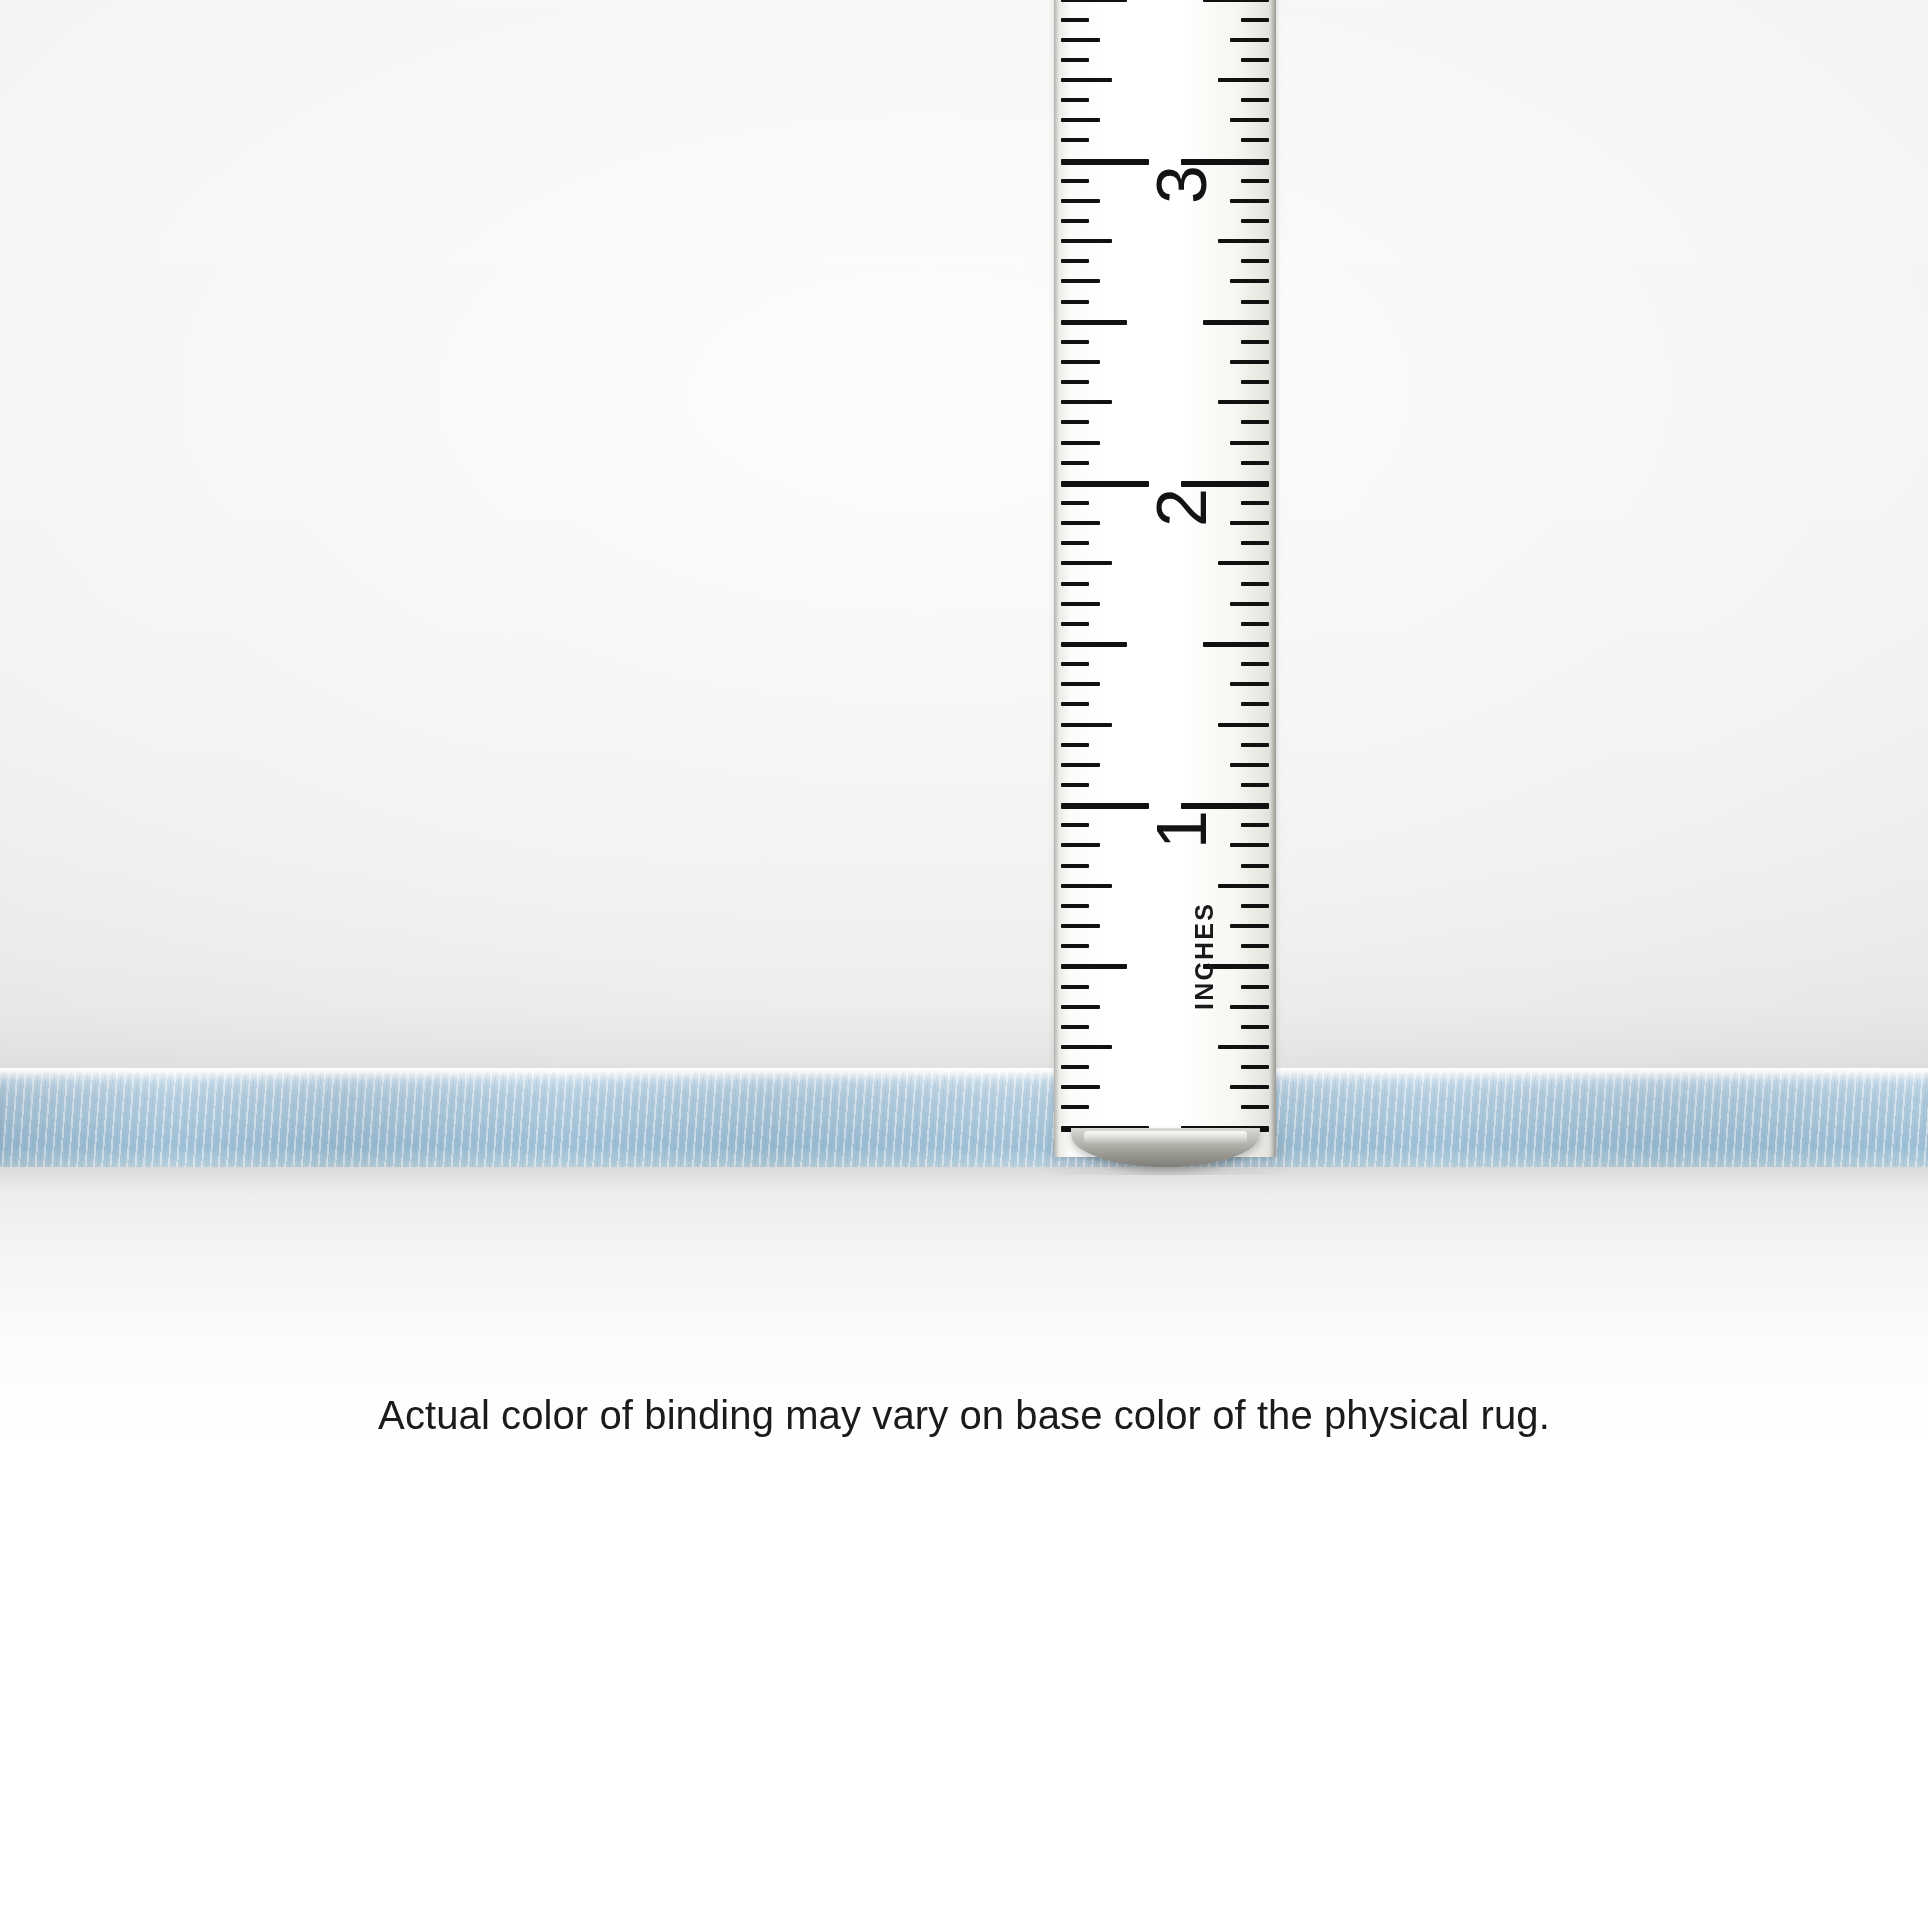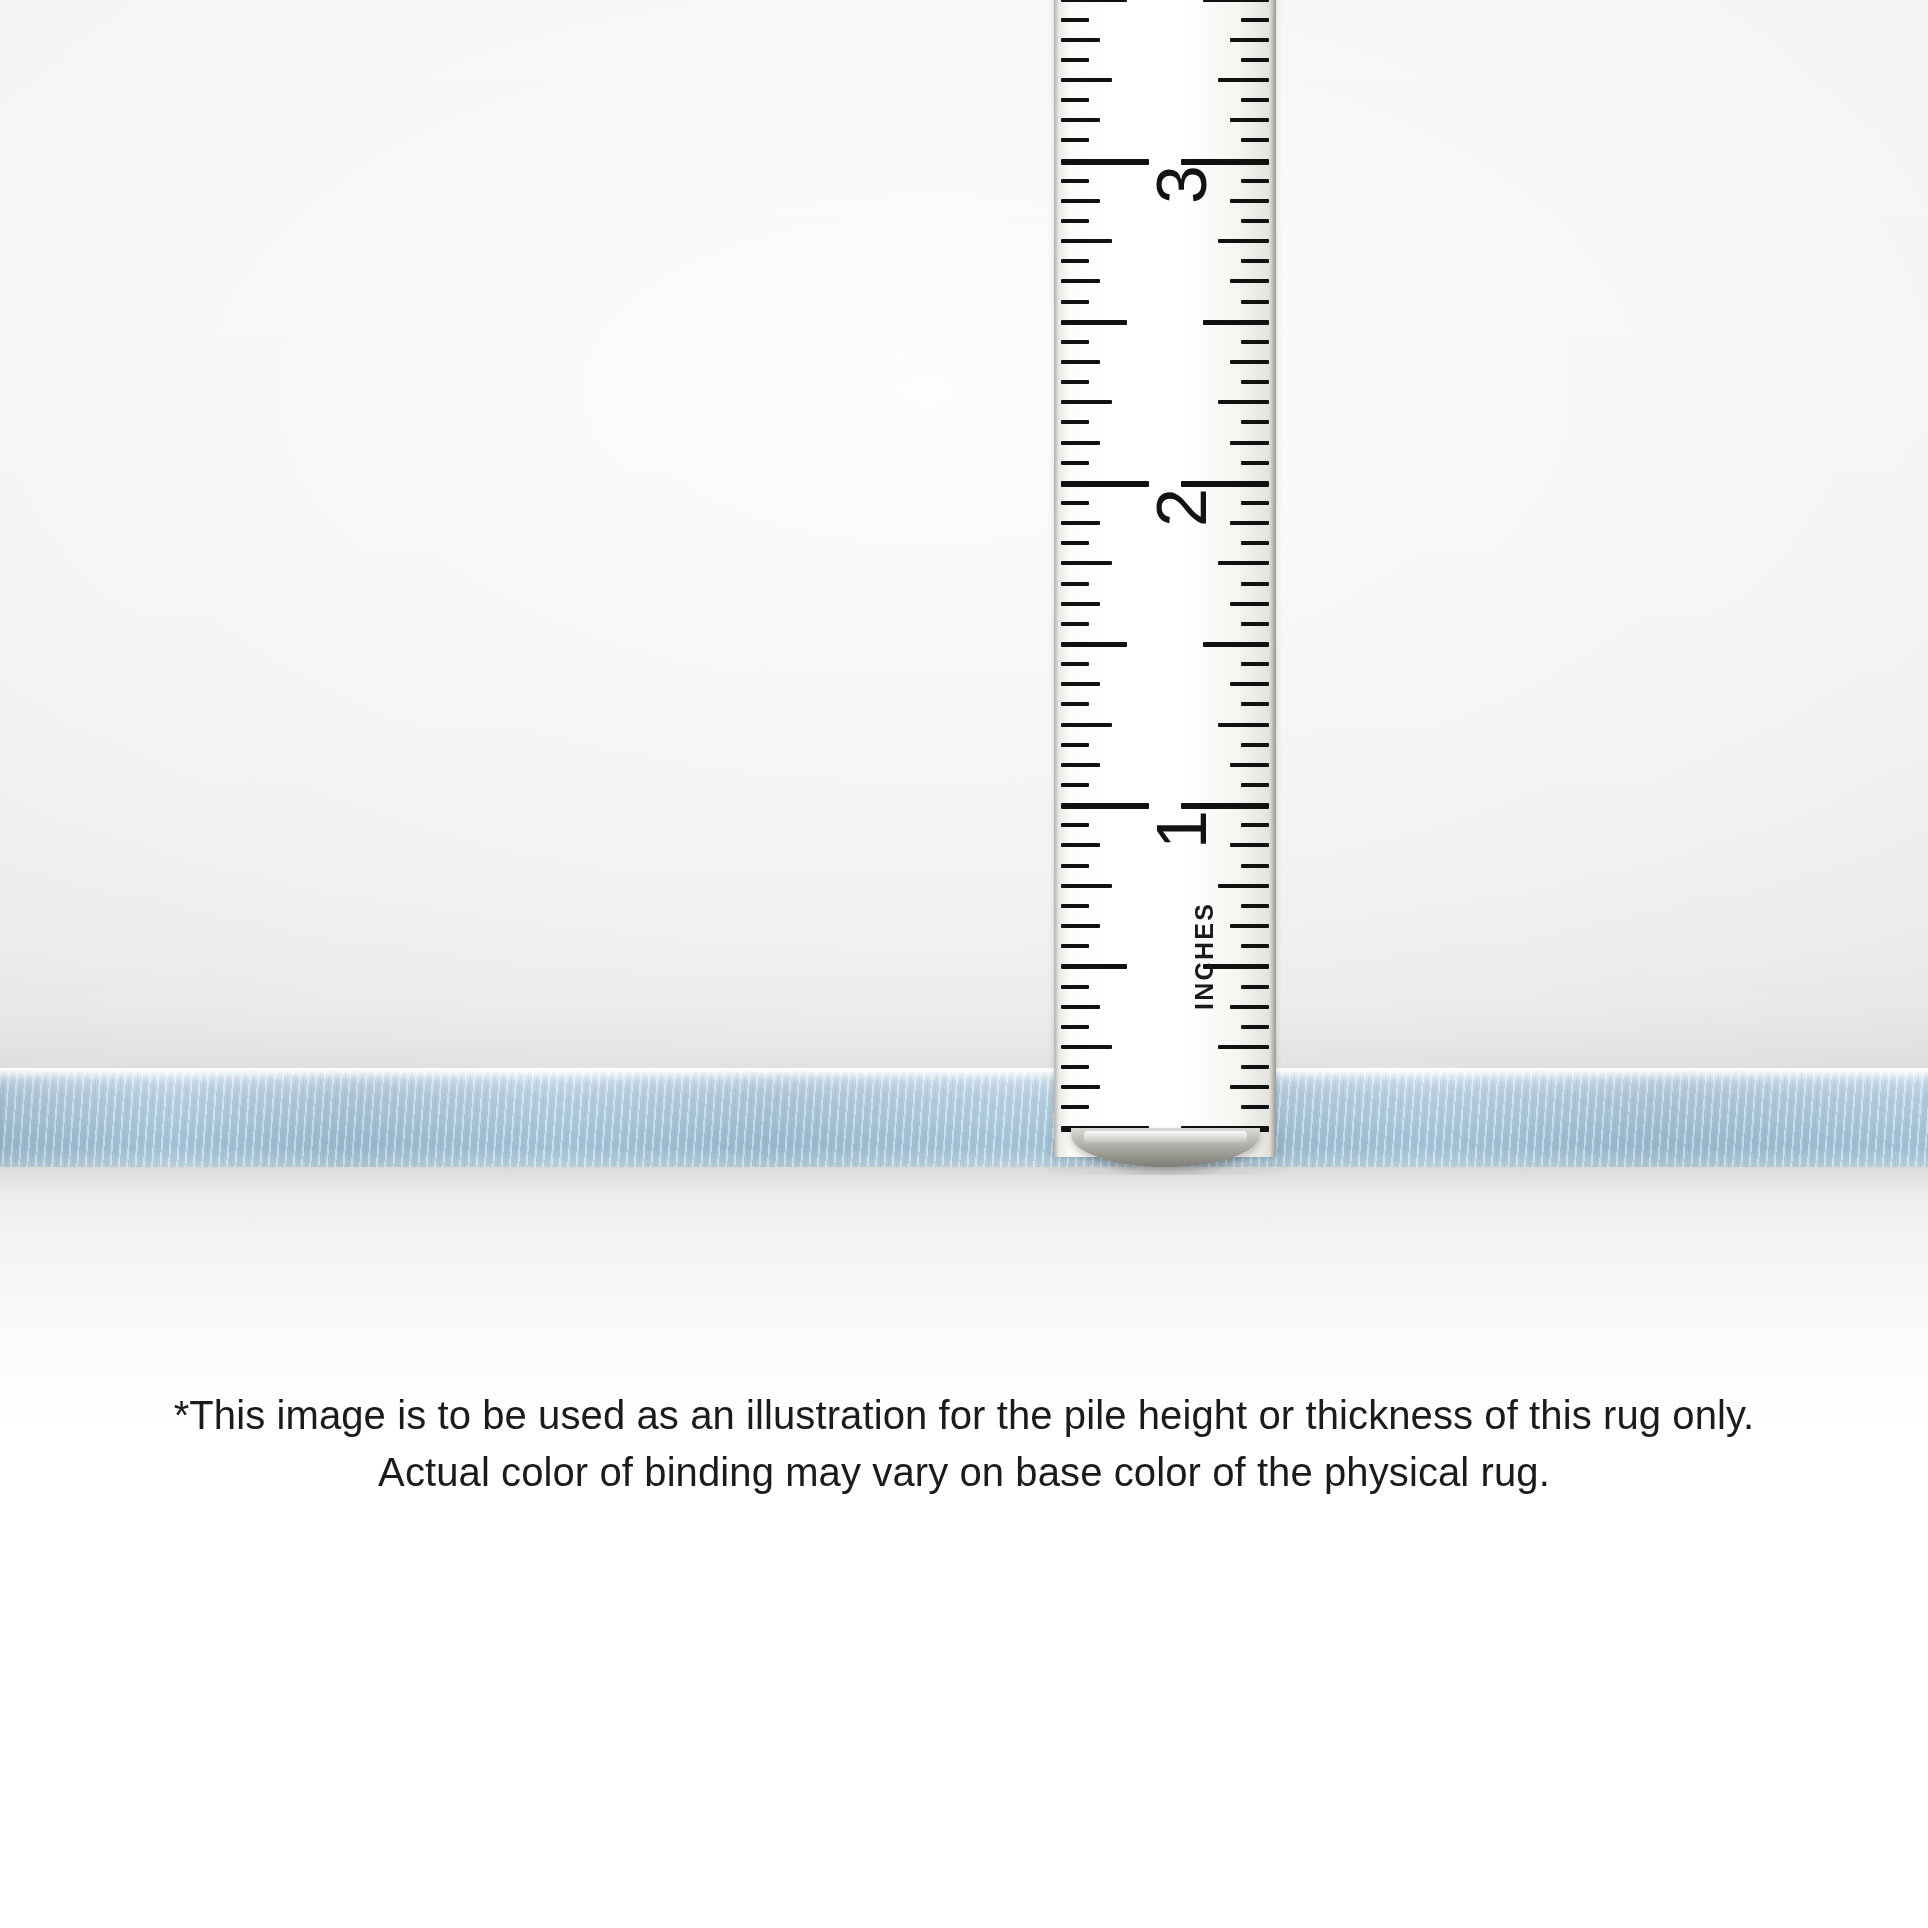--- a/index.html
+++ b/index.html
@@ -385,18 +385,17 @@
         <div class="tape-num" style="top: 853px;">1</div>
         <div class="tape-num" style="top: 531px;">2</div>
         <div class="tape-num" style="top: 208px;">3</div>
         <div class="tape-inches" style="top: 1014px;">INCHES</div>
       </div>
   </div>
   <div class="tape-hook"></div>
   <div class="tape-hook-sheen"></div>
 
   <div class="caption">
-    <span class="line">*This image is to be used as an illustration for the pile height or thickness of this rug only.</span>
     <span class="line">Actual color of binding may vary on base color of the physical rug.</span>
   </div>
 
 </div>
 
 
 </body></html>

